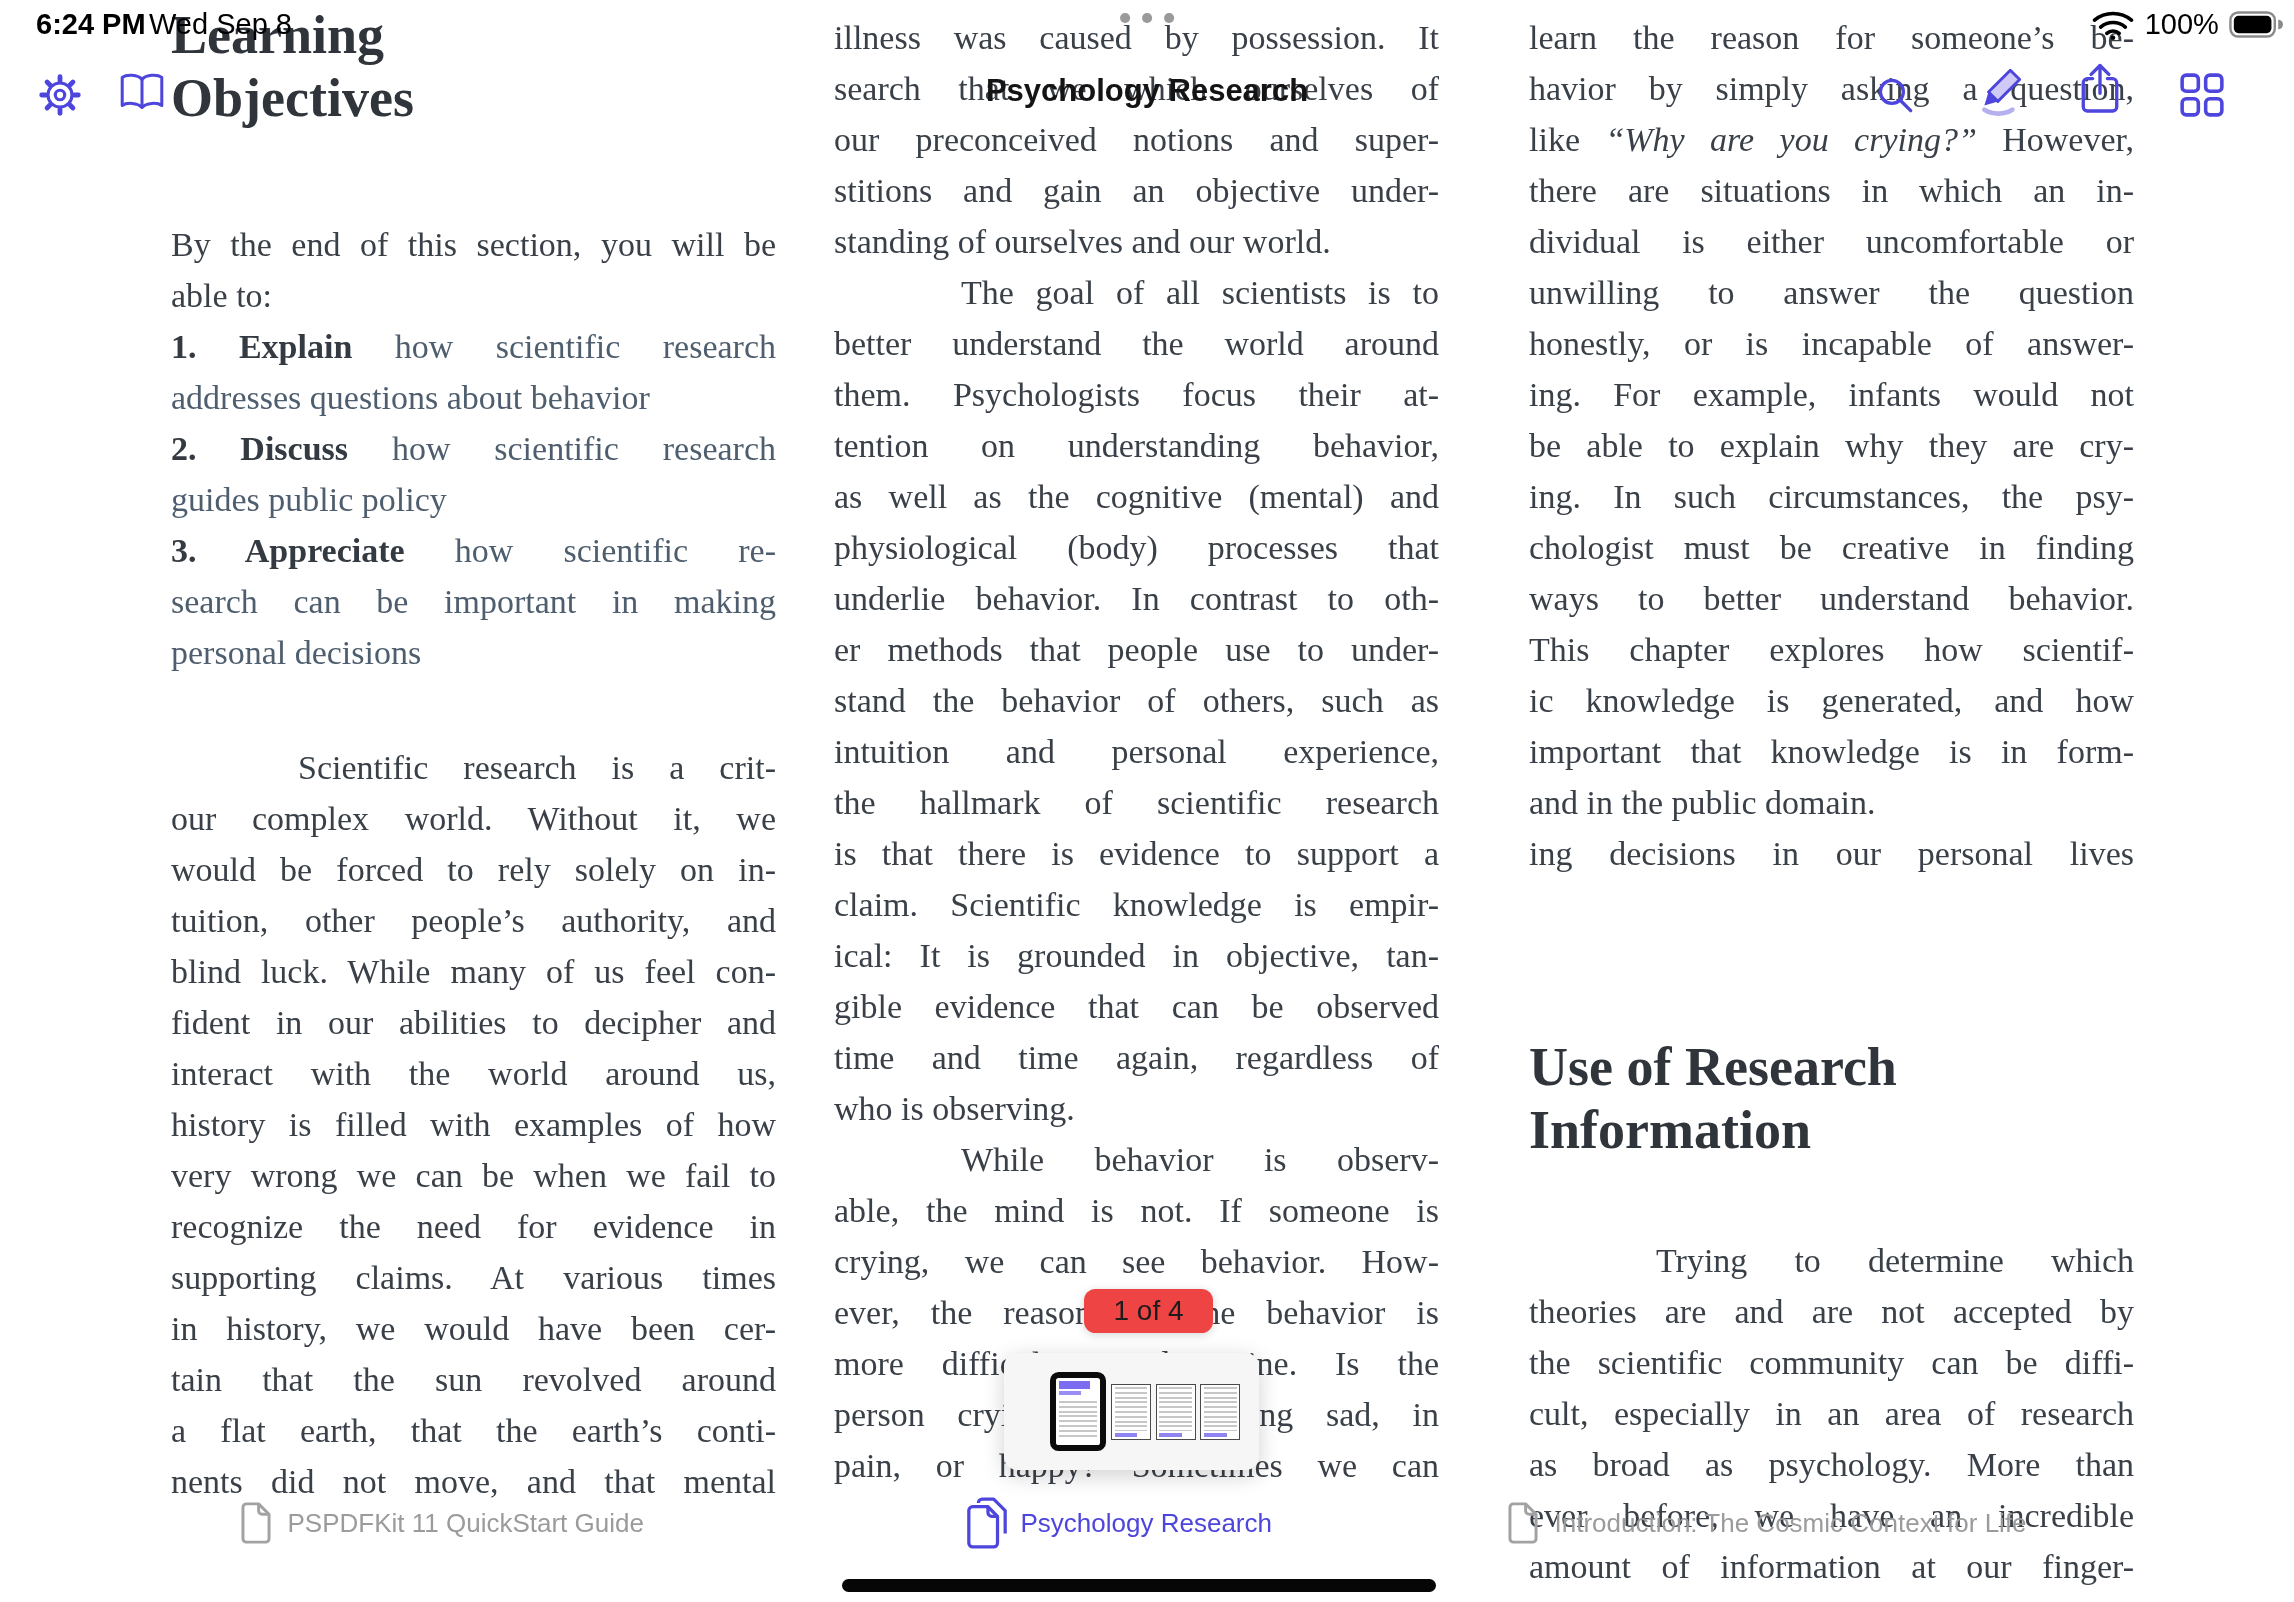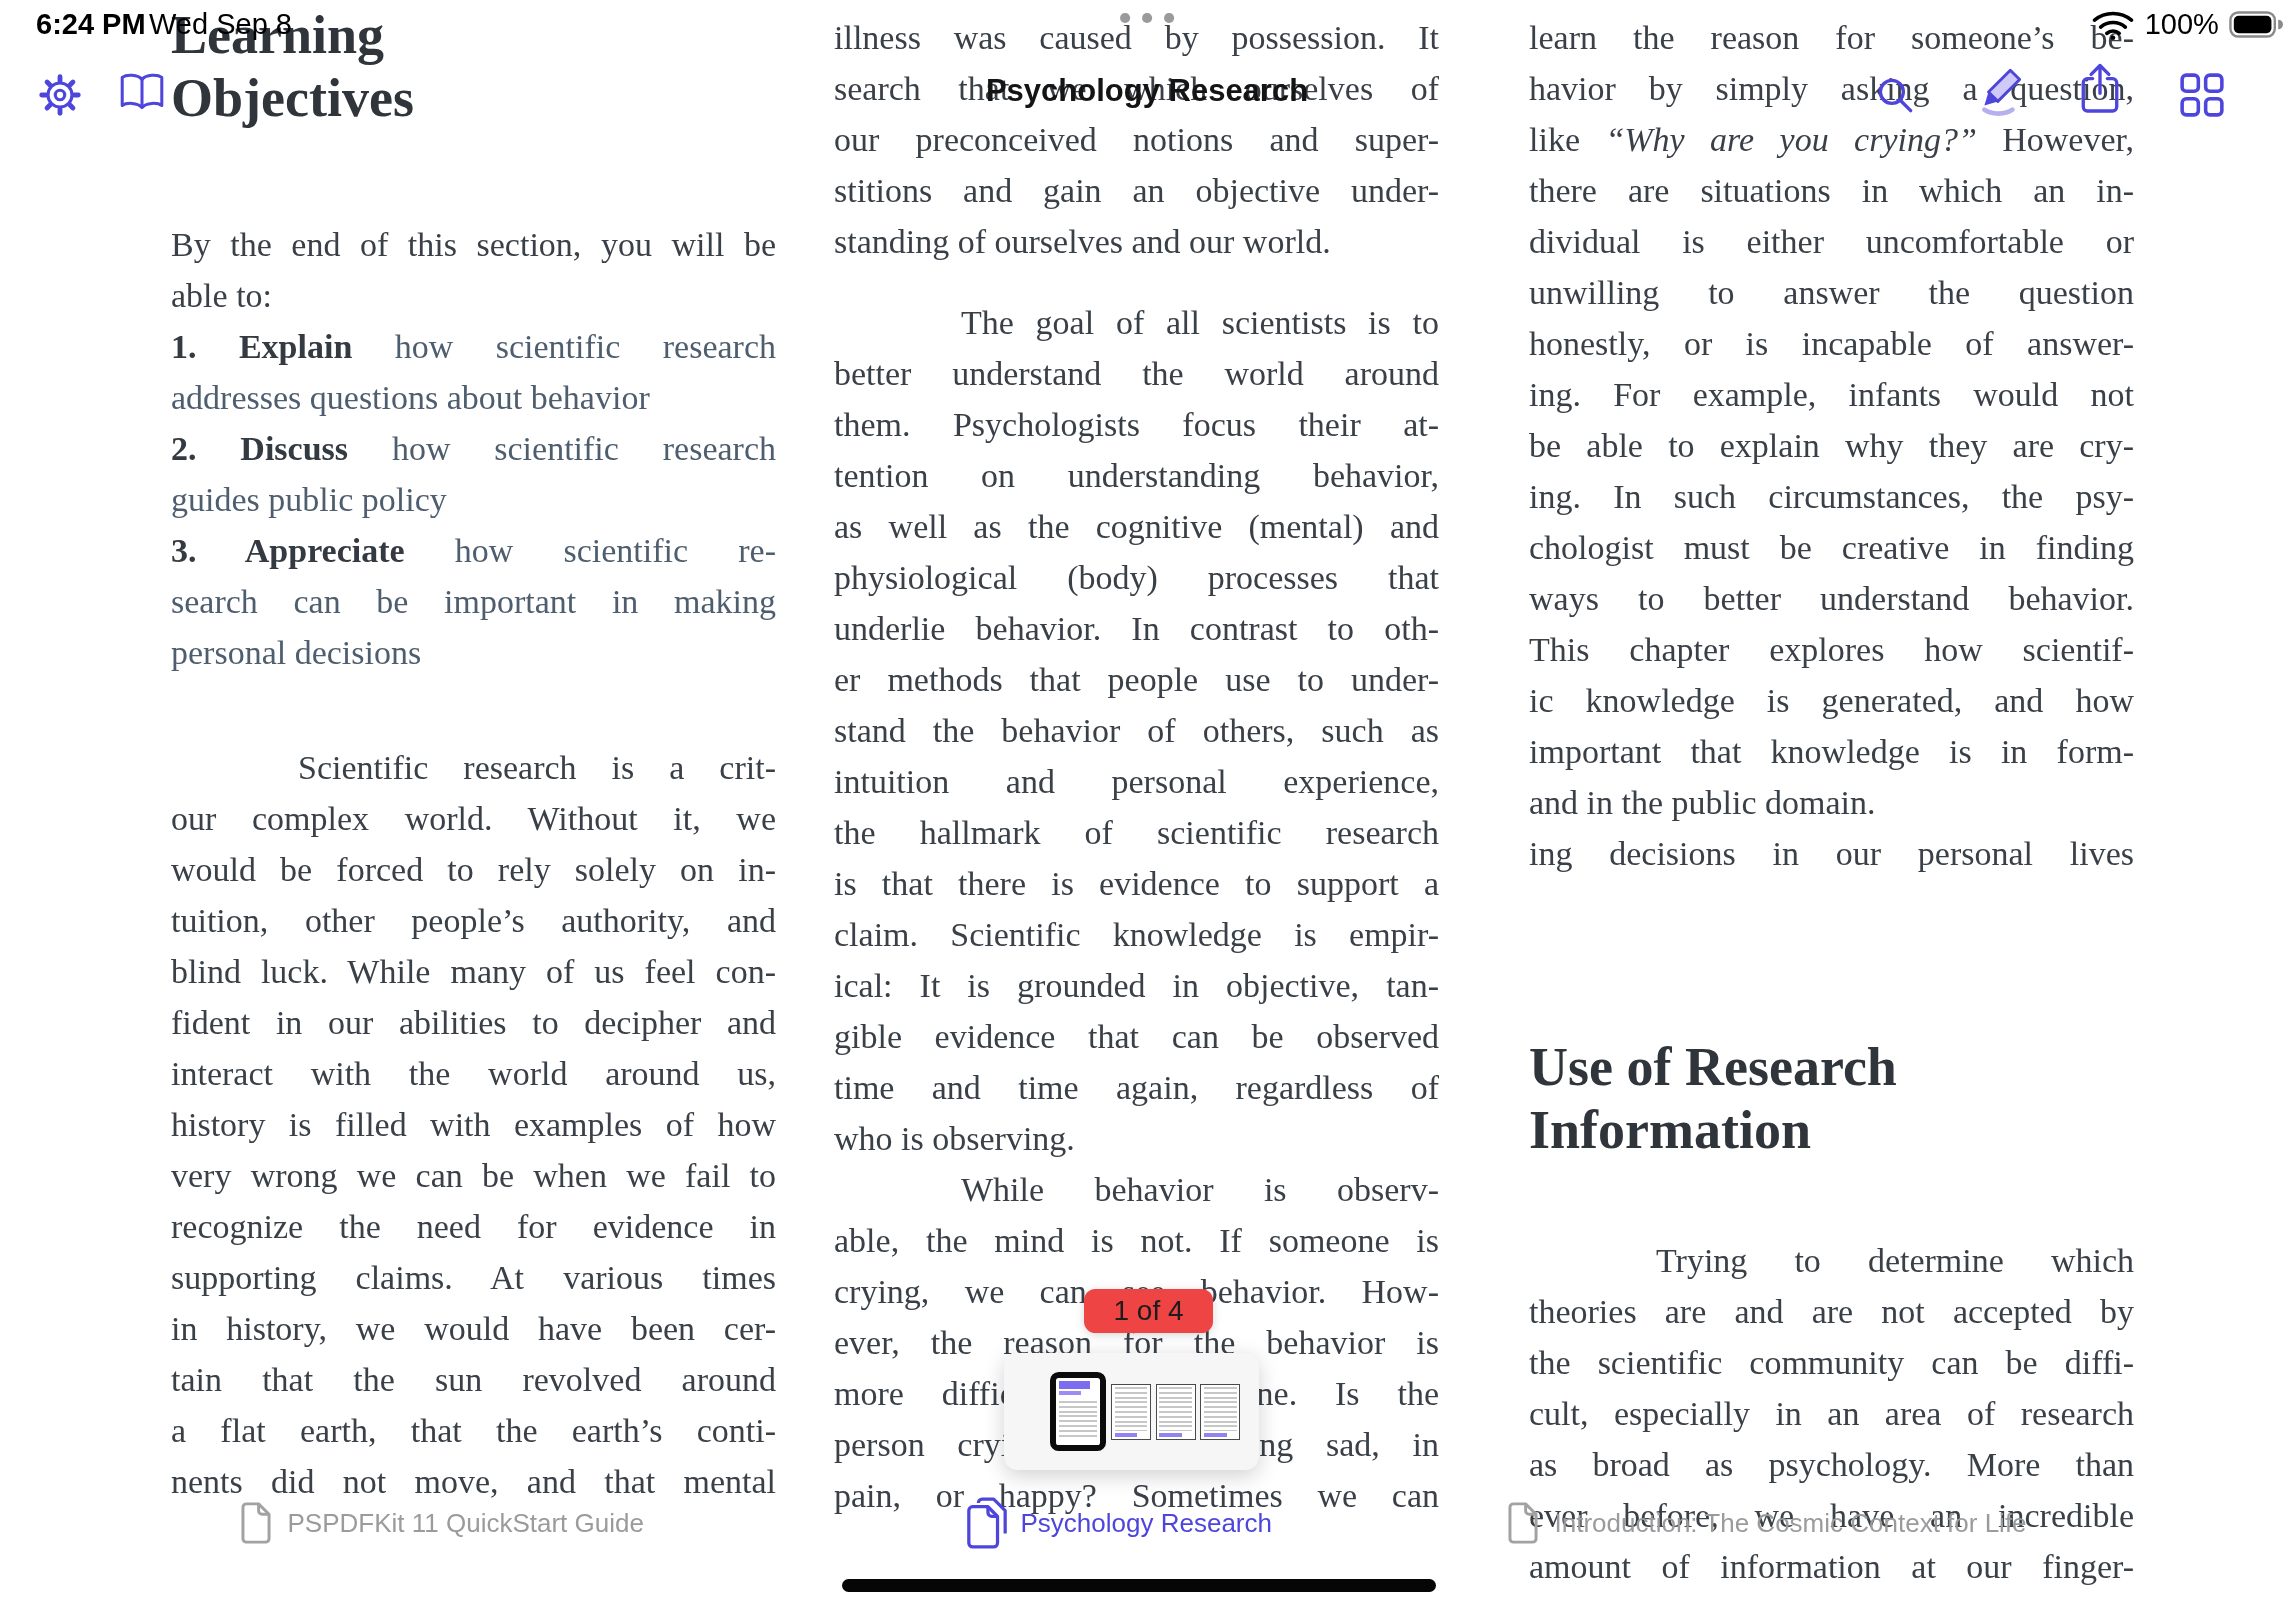--- a/index.html
+++ b/index.html
@@ -95,21 +95,21 @@
       <div class="ln j">tain that the sun revolved around</div>
       <div class="ln j">a flat earth, that the earth’s conti-</div>
       <div class="ln j">nents did not move, and that mental</div>
     </div>
     <div class="block para" style="left: 834px; top: 11.5px; width: 605px;">
       <div class="ln j">illness was caused by possession. It</div>
       <div class="ln j">search that we which ourselves of</div>
       <div class="ln j">our preconceived notions and super-</div>
       <div class="ln j">stitions and gain an objective under-</div>
       <div class="ln">standing of ourselves and our world.</div>
-      <div class="ln j" style="padding-left: 127px; margin-top: 30px;">The goal of all scientists is to</div>
+      <div class="ln j" style="padding-left: 127px;">The goal of all scientists is to</div>
       <div class="ln j">better understand the world around</div>
       <div class="ln j">them. Psychologists focus their at-</div>
       <div class="ln j">tention on understanding behavior,</div>
       <div class="ln j">as well as the cognitive (mental) and</div>
       <div class="ln j">physiological (body) processes that</div>
       <div class="ln j">underlie behavior. In contrast to oth-</div>
       <div class="ln j">er methods that people use to under-</div>
       <div class="ln j">stand the behavior of others, such as</div>
       <div class="ln j">intuition and personal experience,</div>
       <div class="ln j">the hallmark of scientific research</div>

